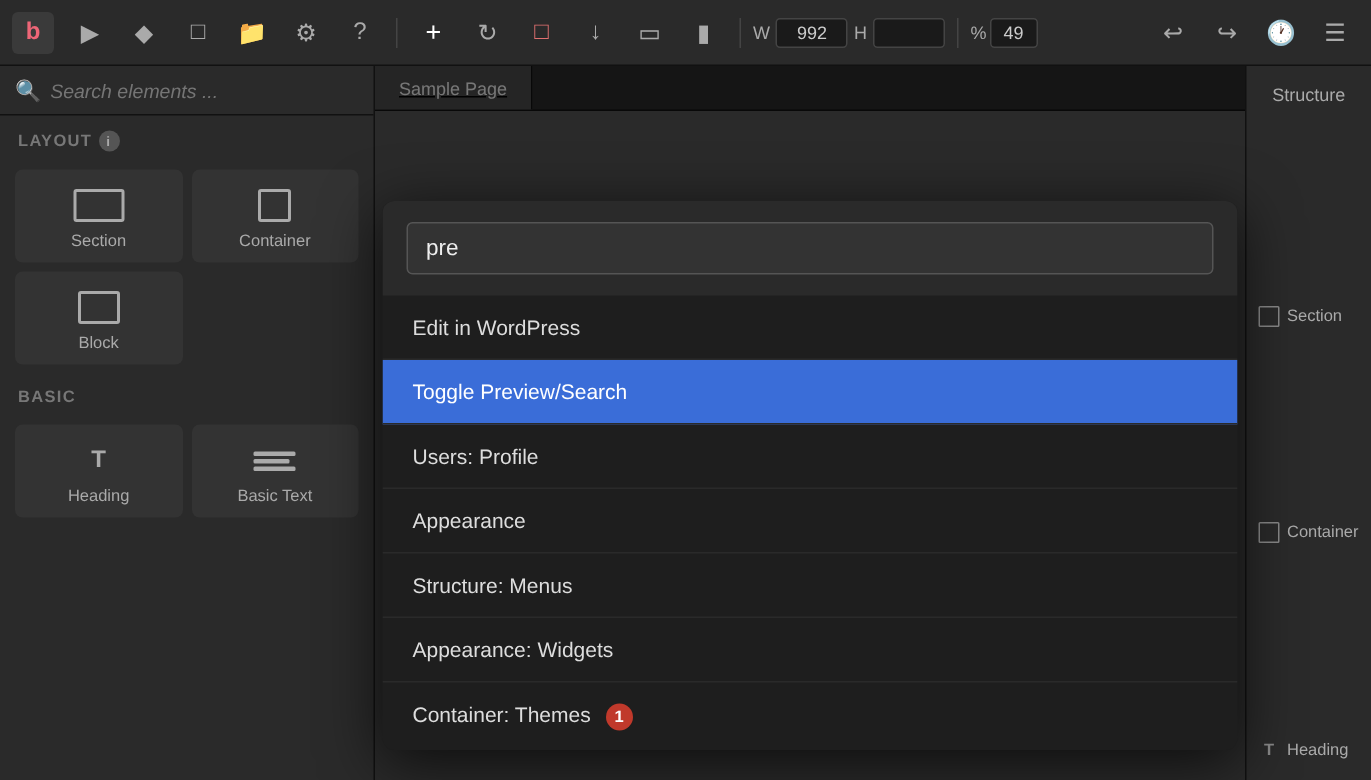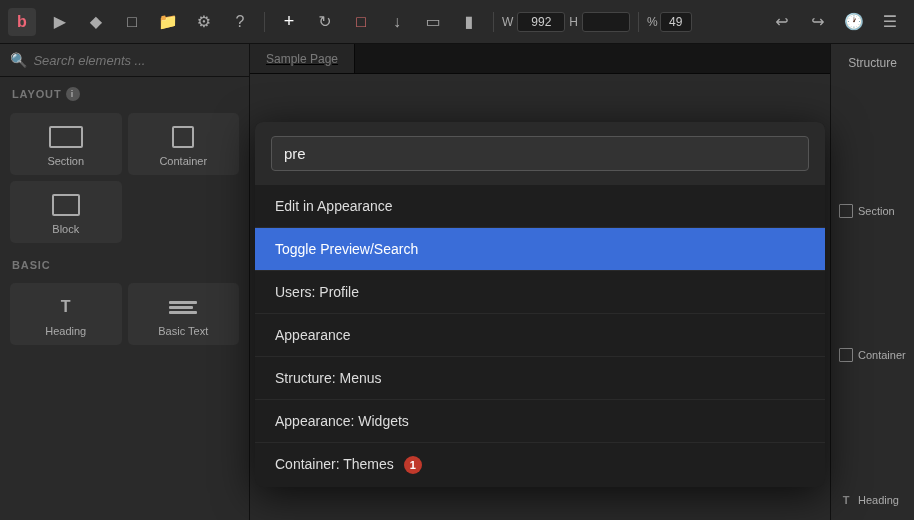--- a/index.html
+++ b/index.html
@@ -251,21 +251,21 @@
 
     
     .overlay-backdrop {
       position: absolute;
       top: 0; left: 0; right: 0; bottom: 0;
       background: rgba(0,0,0,0.5);
       z-index: 100;
     }
     .command-palette {
       position: absolute;
-      top: 78px;
+      top: 90px;
       left: 50%;
       transform: translateX(-50%);
       width: 570px;
       background: #1e1e1e;
       border-radius: 8px;
       overflow: hidden;
       box-shadow: 0 8px 40px rgba(0,0,0,0.7);
       z-index: 200;
     }
     .cp-search {
@@ -415,21 +415,21 @@
     </div>
     <div class="canvas-content"></div>
 
     <div class="overlay-backdrop"></div>
     <div class="command-palette">
       <div class="cp-search">
         <input type="text" value="pre" placeholder="Search..." style="">
       </div>
       <div class="cp-results">
         <div class="cp-item">
-          <span>Edit in Appearance</span>
+          <span>Edit in WordPress</span>
         </div>
         <div class="cp-item selected">
           <span>Toggle Preview/Search</span>
         </div>
         <div class="cp-item">
           <span>Users: Profile</span>
         </div>
         <div class="cp-item">
           <span>Appearance</span>
         </div>

